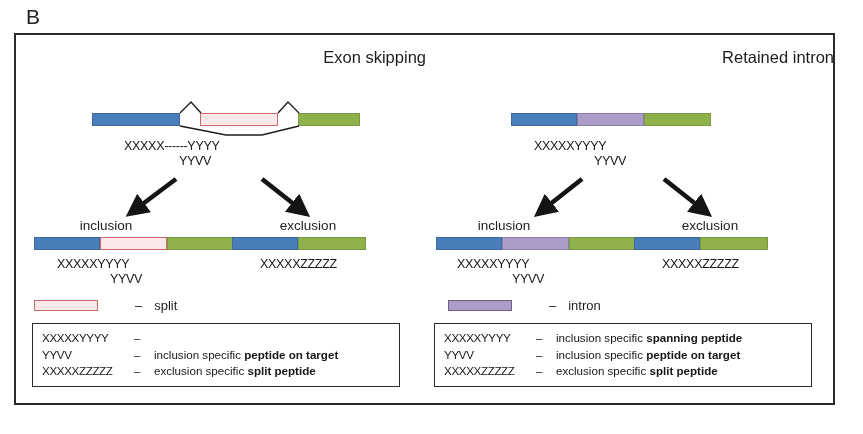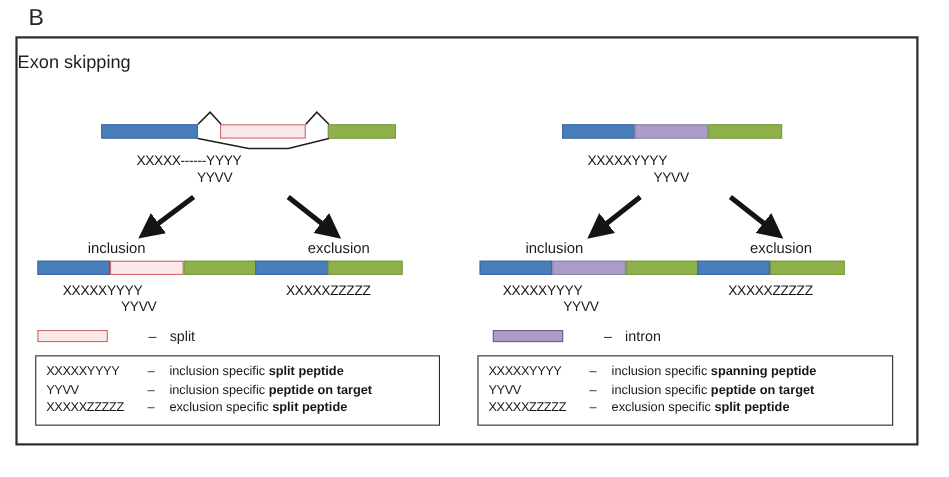--- a/index.html
+++ b/index.html
@@ -51,21 +51,21 @@
     width: 410px;
     height: 372px;
   }
   .panel.left  { left: 0px; }
   .panel.right { left: 408px; }
 
   .panel-title {
     position: absolute;
     top: 12px;
     width: 100%;
-    text-align: left;
+    text-align: right;
     font-size: 16.5px;
     line-height: 20px;
     color: #1d1d1d;
   }
 
   
   .pep {
     position: absolute;
     font-family: "Liberation Sans", sans-serif;
     font-size: 12.5px;
@@ -233,38 +233,38 @@
       <div class="key-row" style="left:18px; top:263px;">
         <div class="key-swatch pink"></div>
         <div class="key-dash">–</div>
         <div class="key-text">split</div>
       </div>
 
       <div class="legend-box" style="left:16px; top:288px; width:368px; height:64px;">
         <div class="legend-line">
           <span class="legend-code">XXXXXYYYY</span>
           <span class="legend-sep">–</span>
-          <span class="legend-desc"><span>inclusion specific </span><b>split peptide</b></span>
         </div>
         <div class="legend-line">
           <span class="legend-code">YYVV</span>
           <span class="legend-sep">–</span>
           <span class="legend-desc"><span>inclusion specific </span><b>peptide on target</b></span>
         </div>
         <div class="legend-line">
           <span class="legend-code">XXXXXZZZZZ</span>
           <span class="legend-sep">–</span>
           <span class="legend-desc"><span>exclusion specific </span><b>split peptide</b></span>
         </div>
       </div>
 
     </div>
 
     <div class="panel right">
 
+      <div class="panel-title">Retained intron</div>
 
 
       <div class="bar" style="left:87px; top:78px; width:200px;">
         <div class="seg blue" style="left:0px;   width:66px;"></div>
         <div class="seg purple" style="left:66px;  width:67px;"></div>
         <div class="seg green" style="left:133px; width:67px;"></div>
       </div>
 
       <div class="pep" style="left:110px; top:104px;">XXXXXYYYY</div>
       <div class="pep" style="left:170px; top:119px;">YYVV</div>

